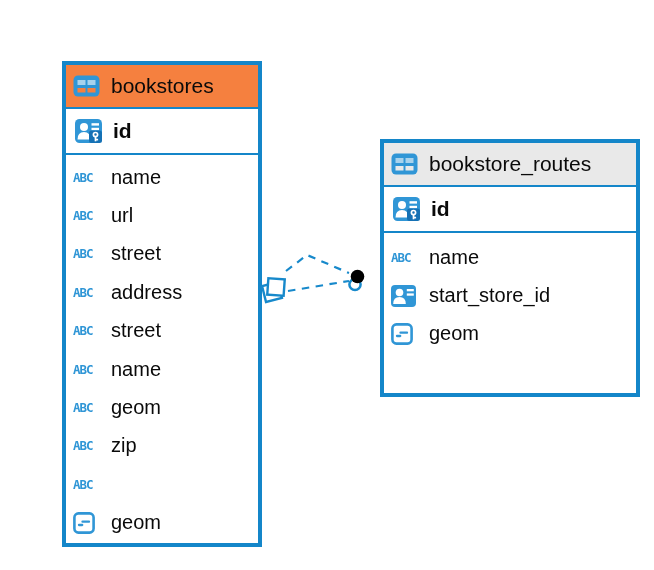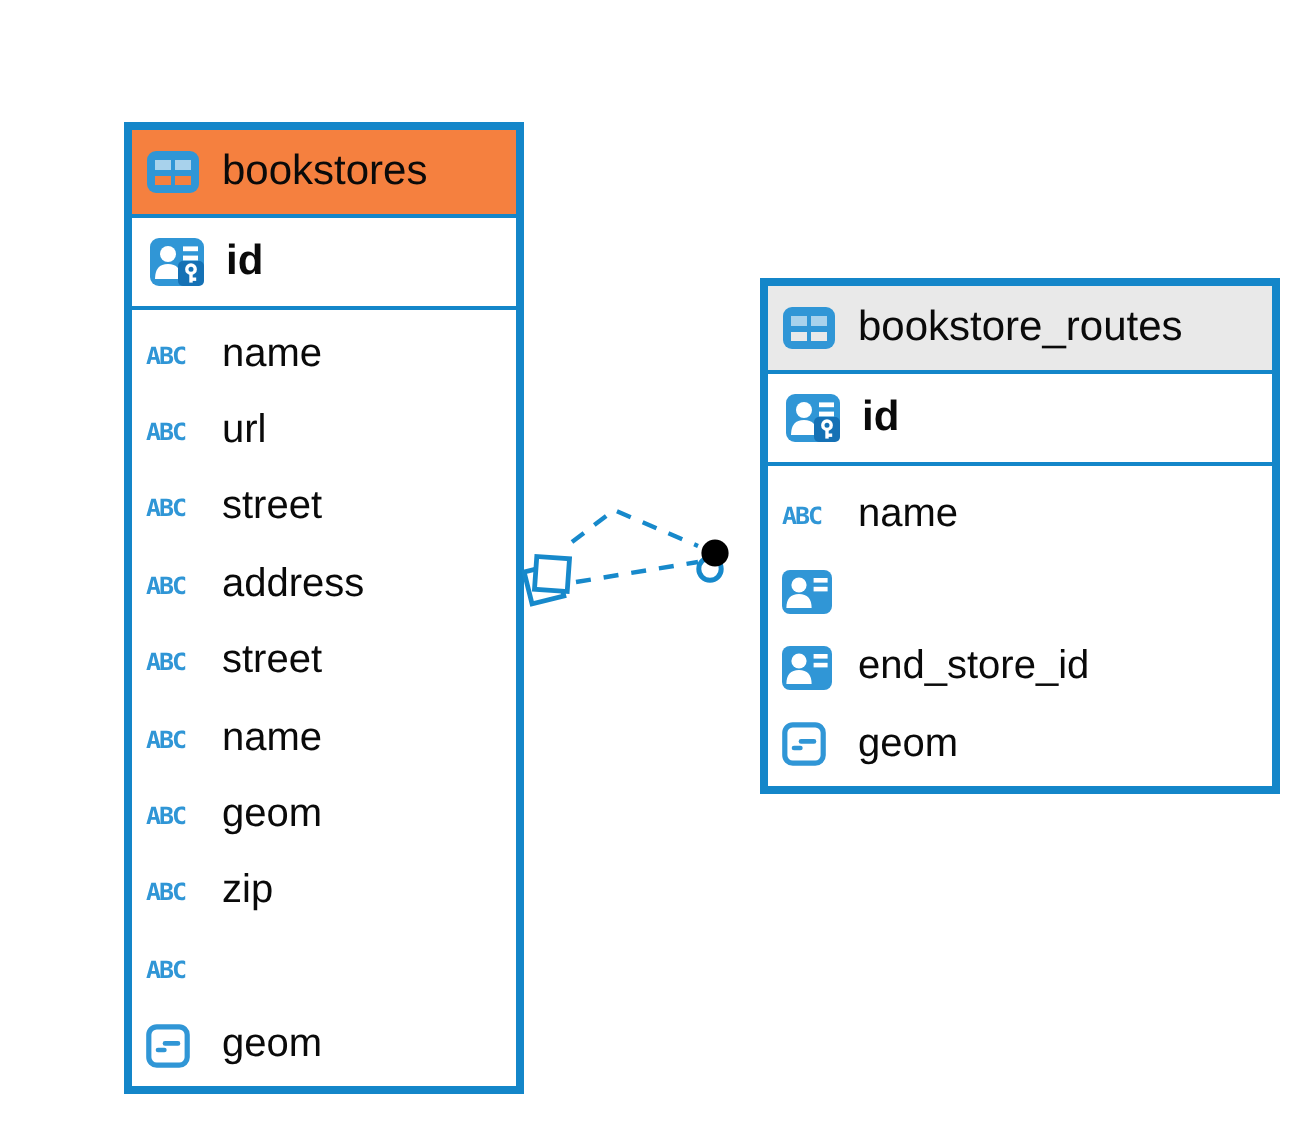--- a/index.html
+++ b/index.html
@@ -193,32 +193,21 @@
       <div class="field-row">
         <span class="icon-cell">
           <svg width="25" height="22" viewBox="0 0 25 22">
             <rect x="0" y="0" width="25" height="22" rx="4" fill="#3096d6"></rect>
             <circle cx="8.5" cy="7.5" r="3.8" fill="#ffffff"></circle>
             <path d="M2.2 19 q0 -7 6.3 -7 q6.3 0 6.3 7 z" fill="#ffffff"></path>
             <rect x="15.8" y="4" width="7" height="2.3" fill="#ffffff"></rect>
             <rect x="15.8" y="8.4" width="7" height="2.3" fill="#ffffff"></rect>
           </svg>
         </span>
-      </div>
-      <div class="field-row">
-        <span class="icon-cell">
-          <svg width="25" height="22" viewBox="0 0 25 22">
-            <rect x="0" y="0" width="25" height="22" rx="4" fill="#3096d6"></rect>
-            <circle cx="8.5" cy="7.5" r="3.8" fill="#ffffff"></circle>
-            <path d="M2.2 19 q0 -7 6.3 -7 q6.3 0 6.3 7 z" fill="#ffffff"></path>
-            <rect x="15.8" y="4" width="7" height="2.3" fill="#ffffff"></rect>
-            <rect x="15.8" y="8.4" width="7" height="2.3" fill="#ffffff"></rect>
-          </svg>
-        </span>
-        <span class="lbl">end_store_id</span>
+        <span class="lbl">start_store_id</span>
       </div>
       <div class="field-row">
         <span class="icon-cell">
           <svg width="22" height="22" viewBox="0 0 22 22">
             <rect x="1.4" y="1.4" width="19.2" height="19.2" rx="4" fill="#ffffff" stroke="#3096d6" stroke-width="2.6"></rect>
             <line x1="9.5" y1="9.7" x2="16" y2="9.7" stroke="#3096d6" stroke-width="2.3" stroke-linecap="round"></line>
             <line x1="6" y1="13" x2="9.2" y2="13" stroke="#3096d6" stroke-width="2.3" stroke-linecap="round"></line>
           </svg>
         </span>
         <span class="lbl">geom</span>

